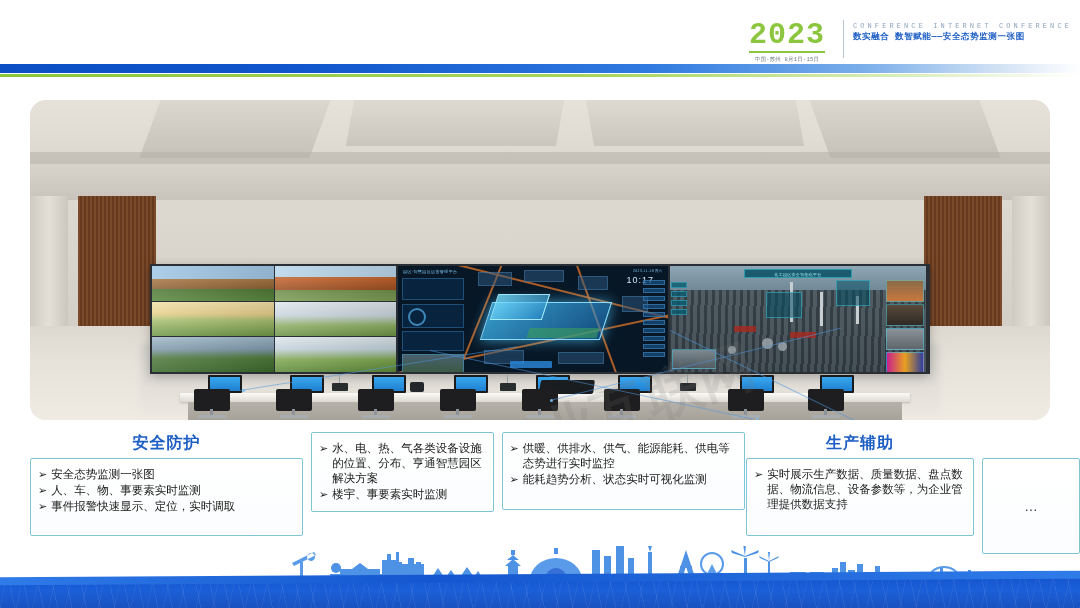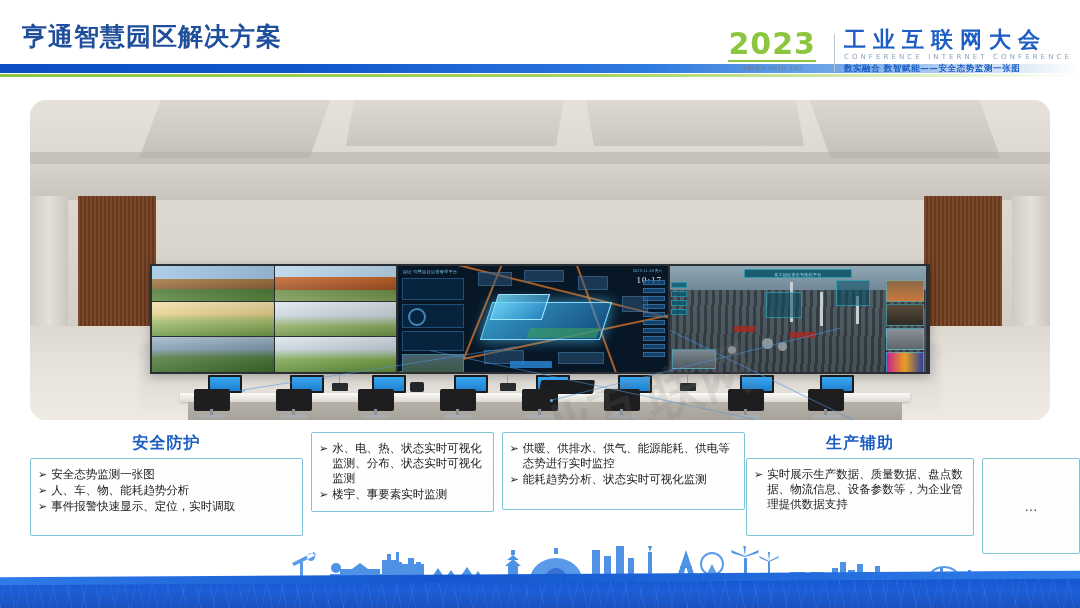--- a/index.html
+++ b/index.html
@@ -27,21 +27,21 @@
   #title-rule-blue {
     position: absolute; left: 0; top: 64px; width: 1080px; height: 9px;
     background: linear-gradient(to right,#0c4fc4 0%, #1156cc 28%, #2f7ae0 60%, #7aaeea 80%, #cfe0f4 92%, #ffffff 100%);
   }
   #title-rule-green {
     position: absolute; left: 0; top: 74px; width: 1080px; height: 3px;
     background: linear-gradient(to right,#8cc63e 0%, #a6d45e 55%, #dcefc0 85%, #ffffff 100%);
   }
 
   
-  #conf-logo { position: absolute; right: 8px; top: 20px; height: 52px; display: flex; align-items: flex-end; }
+  #conf-logo { position: absolute; right: 8px; top: 20px; height: 52px; display: flex; align-items: flex-start; font-family: Liberation Mono, monospace; }
   #logo-left { text-align: center; padding-right: 9px; }
   #logo-year {
     font-size: 30px; font-weight: 700; color: #8cc63e; letter-spacing: 1px;
     line-height: 30px; border-bottom: 2px solid #8cc63e; display: inline-block; padding-bottom: 1px;
   }
   #logo-place { font-size: 5.5px; color: #6f7d86; letter-spacing: .2px; margin-top: 3px; white-space: nowrap; }
   #logo-sep { width: 1px; height: 38px; background: #b9c6d2; margin: 0 9px; }
   #logo-right { line-height: 1; }
   #logo-cn { font-size: 22px; font-weight: 700; color: #1d5ec4; letter-spacing: 7px; white-space: nowrap; }
   #logo-en { font-size: 7px; color: #8aa3bd; letter-spacing: 3.1px; margin-top: 3px; white-space: nowrap; }
@@ -131,21 +131,21 @@
     transform: skewX(-18deg);
   }
   .dt-green { position: absolute; left: 130px; top: 62px; width: 70px; height: 10px; background: rgba(60,160,90,.6); transform: skewX(-18deg); }
   .dt-panel { position: absolute; left: 4px; background: rgba(10,45,80,.55); border: 1px solid rgba(60,130,190,.45); }
   .dt-panel.p1 { top: 12px; width: 62px; height: 22px; }
   .dt-panel.p2 { top: 38px; width: 62px; height: 24px; }
   .dt-panel.p3 { top: 65px; width: 62px; height: 20px; }
   .dt-minimap { position: absolute; left: 4px; top: 88px; width: 62px; height: 19px; background: linear-gradient(to bottom,#4a6070,#3a5a45); border: 1px solid rgba(70,150,200,.6); }
   .dt-menu { position: absolute; right: 3px; width: 22px; height: 5px; background: rgba(25,80,130,.7); border: 1px solid rgba(80,160,220,.45); }
   .dt-title { position: absolute; left: 5px; top: 3px; font-size: 4px; color: #7fc6f0; letter-spacing:.4px; }
-  .dt-clock { position: absolute; right: 6px; top: 9px; font-size: 9px; color: #cfe9fb; font-family: Liberation Serif, serif; letter-spacing:1px; }
+  .dt-clock { position: absolute; right: 14px; top: 9px; font-size: 9px; color: #cfe9fb; font-family: Liberation Sans, sans-serif; letter-spacing:1px; }
   .dt-date { position: absolute; right: 6px; top: 3px; font-size: 3.6px; color: #78b8e0; }
   .dt-btn { position: absolute; left: 112px; bottom: 4px; width: 42px; height: 7px; background: rgba(40,130,210,.85); border-radius: 1px; }
   .dt-ring { position: absolute; left: 10px; top: 42px; width: 18px; height: 18px; border: 2px solid rgba(90,190,250,.65); border-radius: 50%; }
 
   
   #wall-right { width: 256px; height: 100%; position: relative; background: #3c4a52; overflow: hidden; }
   .ap-sky { position: absolute; left:0; top:0; width:100%; height: 26px; background: linear-gradient(to bottom,#8fa6b4,#6e8695); }
   .ap-ground { position: absolute; left:0; top:24px; width:100%; height: 86px;
     background:
       repeating-linear-gradient(92deg, rgba(35,42,48,.55) 0 3px, rgba(90,100,105,.35) 3px 7px),
@@ -266,32 +266,30 @@
     background: linear-gradient(to right,#2f7be8,#1456cf 40%,#2f7be8);
     transform: skewY(-.35deg);
   }
 </style>
 </head>
 <body>
 
 <div id="slide">
 
   <div id="header">
-    <div id="slide-title">亨通智慧园区解决方案</div>
     <div id="title-rule-blue"></div>
     <div id="title-rule-green"></div>
 
     <div id="conf-logo">
       <div id="logo-left">
         <div id="logo-year">2023</div>
         <div id="logo-place">中国·苏州  8月1日-15日</div>
       </div>
       <div id="logo-sep"></div>
       <div id="logo-right">
-        <div id="logo-cn">工业互联网大会</div>
         <div id="logo-en">CONFERENCE INTERNET CONFERENCE</div>
         <div id="logo-slogan">数实融合  数智赋能——安全态势监测一张图</div>
       </div>
     </div>
   </div>
 
   <div id="photo-frame">
 
     <div class="room-ceiling">
       <div class="coffer a"></div>
@@ -483,34 +481,34 @@
 
     <div class="col" id="col-1">
       <div class="col-head">安全防护</div>
       <div class="col-box">
         <div class="bullet">
           <span class="mk">➢</span>
           <span class="tx">安全态势监测一张图</span>
         </div>
         <div class="bullet">
           <span class="mk">➢</span>
-          <span class="tx">人、车、物、能耗趋势分析</span>
+          <span class="tx">人、车、物、事要素实时监测</span>
         </div>
         <div class="bullet">
           <span class="mk">➢</span>
           <span class="tx">事件报警快速显示、定位，实时调取</span>
         </div>
       </div>
     </div>
 
     <div class="col" id="col-2">
       <div class="col-box">
         <div class="bullet">
           <span class="mk">➢</span>
-          <span class="tx">水、电、热、状态实时可视化监测、分布、状态实时可视化监测</span>
+          <span class="tx">水、电、热、气各类设备设施的位置、分布、亨通智慧园区解决方案</span>
         </div>
         <div class="bullet">
           <span class="mk">➢</span>
           <span class="tx">楼宇、事要素实时监测</span>
         </div>
       </div>
     </div>
 
     <div class="col" id="col-3">
       <div class="col-box">

